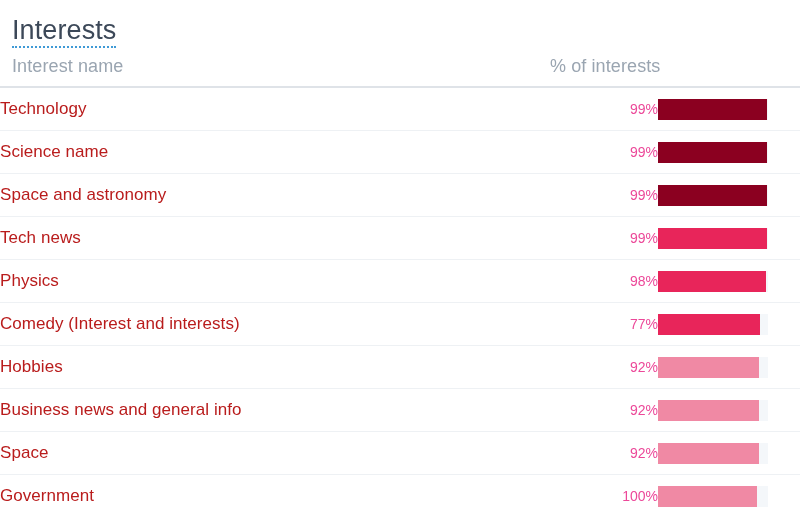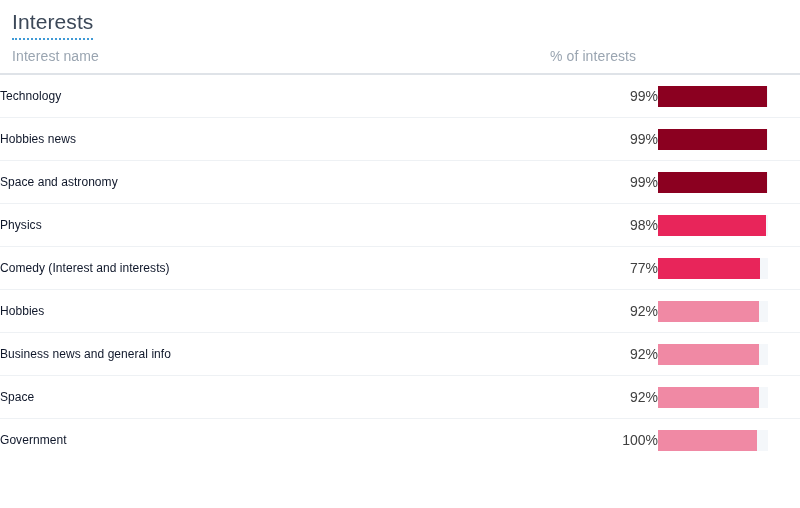--- a/index.html
+++ b/index.html
@@ -22,41 +22,42 @@
     background: #ffffff;
     box-sizing: border-box;
   }
 
   
   .title-wrap {
     padding: 9px 0 0 12px;
   }
   .panel-title {
     display: inline-block;
-    font-size: 21px;
+    font-size: 27px;
     line-height: 26px;
     font-weight: 400;
     color: #3c4858;
     letter-spacing: 0.1px;
     padding-bottom: 3px;
     border-bottom: 2px dotted #3f9ad6;
     cursor: help;
+    margin-top: 8px;
   }
 
   
   .tbl {
     width: 100%;
     border-collapse: collapse;
     table-layout: fixed;
     margin-top: 8px;
   }
 
   .tbl th {
     font-weight: 400;
-    font-size: 14px;
+    font-size: 18px;
     color: #9aa5b1;
     text-align: left;
     padding: 0 0 9px 0;
     border-bottom: 2px solid #dfe3e8;
     vertical-align: bottom;
     letter-spacing: 0.1px;
     margin-top: 42px;
   }
 
   .col-name   { width: 545px; }
@@ -71,29 +72,29 @@
     height: 42px;
     vertical-align: middle;
     padding: 0;
   }
   .tbl tr:last-child td {
     border-bottom: none;
   }
 
   .cell-name {
     padding-left: 12px;
-    font-size: 12px;
-    color: #0f172a;
+    font-size: 17px;
+    color: #b91c1c;
     letter-spacing: 0.05px;
     white-space: nowrap;
   }
 
   .cell-pct {
     font-size: 14px;
-    color: #404040;
+    color: #ec4899;
     text-align: right;
     padding-right: 19px;
     white-space: nowrap;
   }
 
   .cell-bar {
     padding-right: 13px;
   }
 
   .bar-track {
@@ -136,34 +137,43 @@
         <tr>
           <td class="cell-name">Technology</td>
           <td class="cell-pct">99%</td>
           <td class="cell-bar">
             <div class="bar-track" style="background: rgb(244, 247, 250);">
               <div class="bar-fill" style="width: 99%; background: rgb(139, 0, 32);"></div>
             </div>
           </td>
         </tr>
         <tr>
-          <td class="cell-name">Hobbies news</td>
+          <td class="cell-name">Science name</td>
           <td class="cell-pct">99%</td>
           <td class="cell-bar">
             <div class="bar-track" style="background: rgb(244, 247, 250);">
               <div class="bar-fill" style="width: 99%; background: rgb(139, 0, 32);"></div>
             </div>
           </td>
         </tr>
         <tr>
           <td class="cell-name">Space and astronomy</td>
           <td class="cell-pct">99%</td>
           <td class="cell-bar">
             <div class="bar-track" style="background: rgb(244, 247, 250);">
               <div class="bar-fill" style="width: 99%; background: rgb(139, 0, 32);"></div>
+            </div>
+          </td>
+        </tr>
+        <tr>
+          <td class="cell-name">Tech news</td>
+          <td class="cell-pct">99%</td>
+          <td class="cell-bar">
+            <div class="bar-track" style="background: rgb(244, 247, 250);">
+              <div class="bar-fill" style="width: 99%; background: rgb(232, 37, 90);"></div>
             </div>
           </td>
         </tr>
         <tr>
           <td class="cell-name">Physics</td>
           <td class="cell-pct">98%</td>
           <td class="cell-bar">
             <div class="bar-track" style="background: rgb(244, 247, 250);">
               <div class="bar-fill" style="width: 98%; background: rgb(232, 37, 90);"></div>
             </div>

